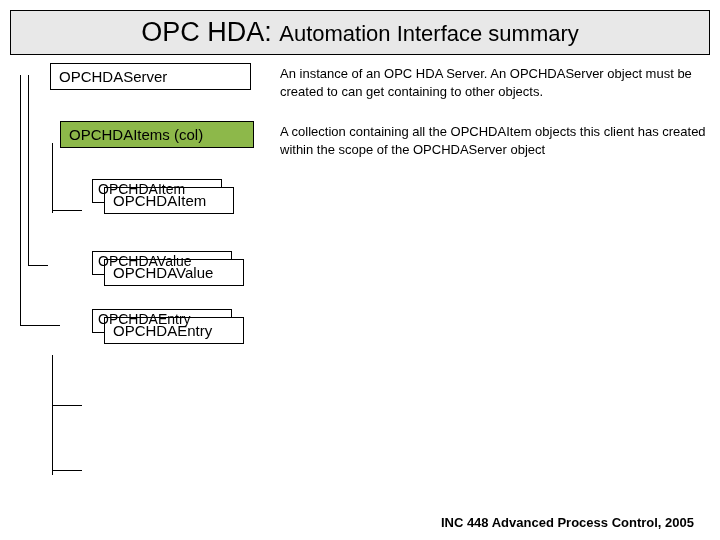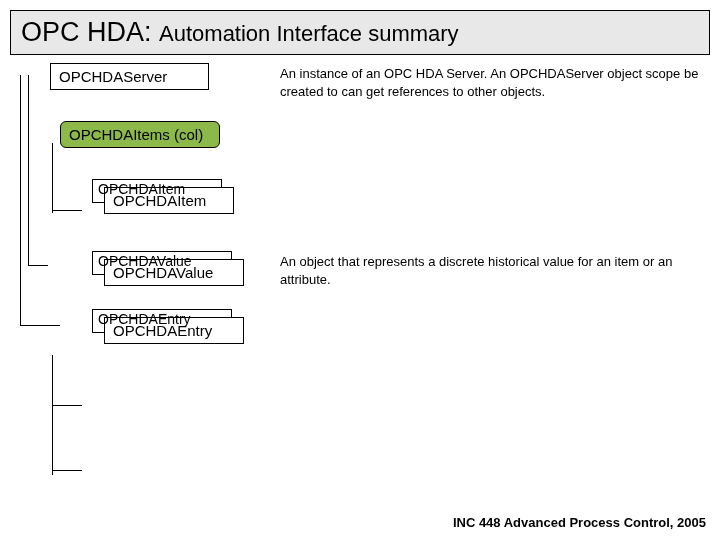--- a/index.html
+++ b/index.html
@@ -11,20 +11,21 @@
     position: relative;
     overflow: hidden;
   }
   .title-bar {
     margin: 10px 10px 0 10px;
     border: 1px solid #000;
     background: #e8e8e8;
     padding: 6px 10px;
     font-size: 27px;
     color: #000;
+    text-align: center;
   }
   .title-bar .sub { font-size: 22px; }
   .content {
     position: relative;
     padding: 8px 10px 0 10px;
   }
   .row {
     display: flex;
     align-items: flex-start;
     margin-bottom: 14px;
@@ -53,21 +54,21 @@
   }
   .desc {
     flex: 1;
     font-size: 13px;
     line-height: 1.35;
     color: #000;
     padding-top: 2px;
   }
   .footer {
     position: absolute;
-    right: 14px;
+    right: 26px;
     bottom: 10px;
     font-size: 13px;
     font-weight: bold;
     color: #000;
   }
   
   .vline {
     position: absolute;
     background: #000;
     width: 1px;
@@ -95,33 +96,34 @@
 
   <div class="vline" style="left:52px; top:88px; height:70px;"></div>
   <div class="hline" style="left:52px; top:155px; width:30px;"></div>
 
   <div class="vline" style="left:52px; top:300px; height:120px;"></div>
   <div class="hline" style="left:52px; top:350px; width:30px;"></div>
   <div class="hline" style="left:52px; top:415px; width:30px;"></div>
 
   <div class="row">
     <div class="left">
-      <div class="box" style="left:40px; top:0; width:159px;">
+      <div class="box" style="left:40px; top:0; width:201px;">
         <span>OPCHDAServer</span>
       </div>
     </div>
-    <div class="desc">An instance of an OPC HDA Server. An OPCHDAServer object scope be created to can get references to other objects.</div>
+    <div class="desc">An instance of an OPC HDA Server. An OPCHDAServer object must be created to can get containing to other objects.</div>
   </div>
 
   <div class="row">
     <div class="left">
-      <div class="box green" style="left:50px; top:0; width:160px;border-radius:6px;">
+      <div class="box green" style="left:50px; top:0; width:194px;">
         <span>OPCHDAItems (col)</span>
       </div>
     </div>
+    <div class="desc">A collection containing all the OPCHDAItem objects this client has created within the scope of the OPCHDAServer object</div>
   </div>
 
   <div class="row">
     <div class="left">
       <div class="stack-back" style="left:82px; top:0; width:130px; height:24px;"></div>
       <div class="box" style="left:94px; top:8px; width:130px;">
         <span>OPCHDAItem</span>
       </div>
       <div style="position:absolute; left:88px; top:2px; font-size:14px; z-index:3;">OPCHDAItem</div>
     </div>
@@ -132,21 +134,20 @@
   </div>
 
   <div class="row">
     <div class="left">
       <div class="stack-back" style="left:82px; top:0; width:140px; height:24px;"></div>
       <div class="box" style="left:94px; top:8px; width:140px;">
         <span>OPCHDAValue</span>
       </div>
       <div style="position:absolute; left:88px; top:2px; font-size:14px; z-index:3;">OPCHDAValue</div>
     </div>
-    <div class="desc">An object that represents a discrete historical value for an item or an attribute.</div>
   </div>
 
   <div class="row">
     <div class="left">
       <div class="stack-back" style="left:82px; top:0; width:140px; height:24px;"></div>
       <div class="box" style="left:94px; top:8px; width:140px;">
         <span>OPCHDAEntry</span>
       </div>
       <div style="position:absolute; left:88px; top:2px; font-size:14px; z-index:3;">OPCHDAEntry</div>
     </div>

